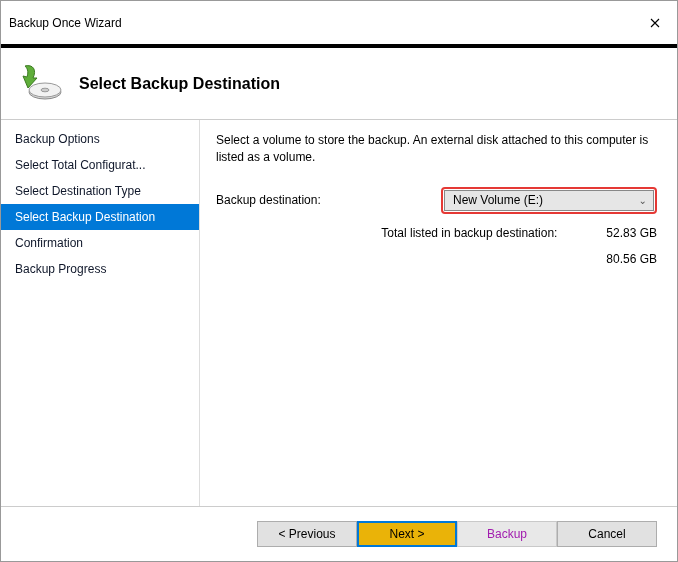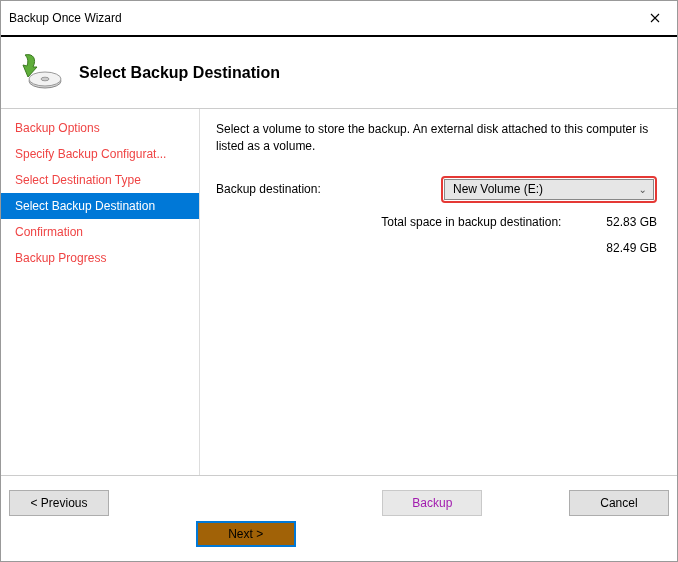--- a/index.html
+++ b/index.html
@@ -12,24 +12,24 @@
   }
   .window {
     width: 678px;
     height: 562px;
     border: 1px solid #999;
     display: flex;
     flex-direction: column;
     background: #fff;
   }
   .titlebar {
-    height: 36px;
-    display: flex;
-    align-items: center;
-    border-bottom: 2px solid #000000;
+    height: 47px;
+    display: flex;
+    align-items: center;
+    border-bottom: 4px solid #000000;
     padding: 0 0 0 8px;
   }
   .titlebar .title {
     flex: 1;
     font-size: 12px;
     color: #000;
   }
   .titlebar .close {
     width: 44px;
     height: 30px;
@@ -61,21 +61,21 @@
     display: flex;
     min-height: 0;
   }
   .sidebar {
     width: 200px;
     border-right: 1px solid #ddd;
     padding: 6px 0;
   }
   .sidebar .step {
     padding: 6px 12px 6px 14px;
-    color: #ef4444;
+    color: #0f172a;
     cursor: pointer;
     white-space: nowrap;
     overflow: hidden;
     text-overflow: ellipsis;
   }
   .sidebar .step.selected {
     background: #0078d7;
     color: #fff;
     padding-left: 14px;
   }
@@ -118,38 +118,36 @@
   }
   .select .chev {
     font-size: 10px;
     color: #555;
   }
   .val {
     padding-left: 0;
   }
   .footer {
     border-top: 1px solid #ccc;
-    padding: 14px 8px;
-    display: flex;
-    justify-content: space-between;
-    gap: 10px;
+    padding: 14px 20px;
+    display: flex;
+    justify-content: flex-end;
   }
   .footer button {
     width: 100px;
     height: 26px;
     background: #e1e1e1;
     border: 1px solid #adadad;
     font-family: inherit;
     font-size: 12px;
     cursor: pointer;
   }
   .footer button.primary {
     border: 2px solid #0078d7;
-    background: #a16207;
-    margin-top: 31px;
+    background: #eab308;
   }
   .footer button:disabled {
     color: #a21caf;
     border-color: #c9c9c9;
     background: #e8e8e8;
     cursor: default;
   }
 </style>
 </head>
 <body>
@@ -174,47 +172,47 @@
         <path d="M8 6 C 16 4, 20 10, 16 18 L20 18 L11 28 L6 16 L10 17 C 12 11, 10 8, 8 6 Z" fill="#5fae3a" stroke="#3c7a22"></path>
       </svg>
     </div>
     <h1>Select Backup Destination</h1>
   </div>
 
   <div class="body">
 
     <div class="sidebar">
       <div class="step">Backup Options</div>
-      <div class="step">Specify Backup Configurat...</div>
+      <div class="step">Select Total Configurat...</div>
       <div class="step">Select Destination Type</div>
       <div class="step selected">Select Backup Destination</div>
       <div class="step">Confirmation</div>
       <div class="step">Backup Progress</div>
     </div>
 
     <div class="main">
       <div class="instr">Select a volume to store the backup. An external disk attached to this computer is listed as a volume.</div>
 
       <div class="row">
         <div class="lbl">Backup destination:</div>
         <div class="select-wrap">
           <div class="select">
             <span>New Volume (E:)</span>
             <span class="chev">⌄</span>
           </div>
         </div>
       </div>
 
       <div class="row">
-        <div class="lbl">Total space in backup destination:</div>
+        <div class="lbl">Total listed in backup destination:</div>
         <div class="val">52.83 GB</div>
       </div>
 
       <div class="row">
-        <div class="val">82.49 GB</div>
+        <div class="val">80.56 GB</div>
       </div>
     </div>
 
   </div>
 
   <div class="footer">
     <button>&lt; Previous</button>
     <button class="primary">Next &gt;</button>
     <button disabled="">Backup</button>
     <button>Cancel</button>

